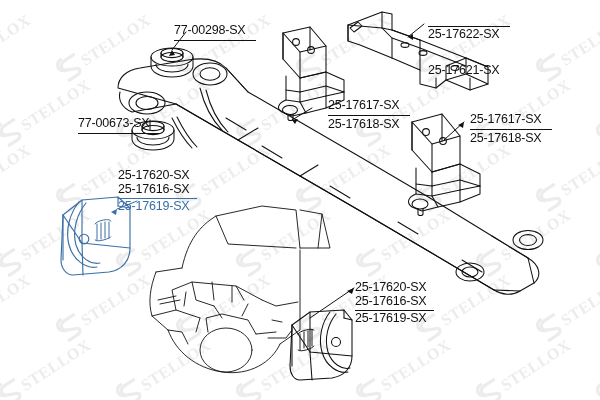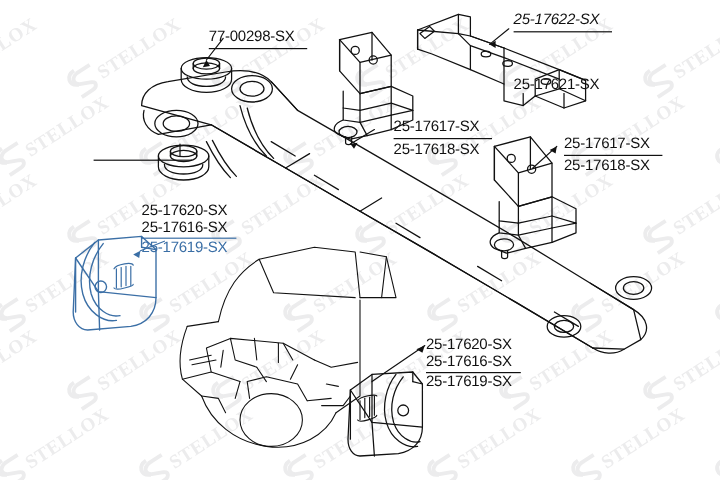--- a/index.html
+++ b/index.html
@@ -406,27 +406,28 @@
       <g fill="#3b6fa6" stroke="none">
         <path d="M117 209 l-1 6 l-5 -3 z"></path>
       </g>
 
     </g>
   </svg>
 
   <div class="lbl" style="left:174px;top:23px;">77-00298-SX</div>
   <div class="rule" style="left:174px;top:40px;width:82px;"></div>
 
+  <div class="lbl" style="left:78px;top:116px;">77-00673-SX</div>
   <div class="rule" style="left:78px;top:133px;width:82px;"></div>
 
   <div class="lbl" style="left:328px;top:98px;">25-17617-SX</div>
   <div class="rule" style="left:328px;top:115px;width:82px;"></div>
   <div class="lbl" style="left:328px;top:117px;">25-17618-SX</div>
 
-  <div class="lbl" style="left:428px;top:9px;font-style:italic;">25-17622-SX</div>
+  <div class="lbl" style="left:428px;top:27px;">25-17622-SX</div>
   <div class="rule" style="left:428px;top:26px;width:82px;"></div>
   <div class="lbl" style="left:428px;top:28px;margin-top:35px;">25-17621-SX</div>
 
   <div class="lbl" style="left:470px;top:112px;">25-17617-SX</div>
   <div class="rule" style="left:470px;top:129px;width:82px;"></div>
   <div class="lbl" style="left:470px;top:131px;">25-17618-SX</div>
 
   <div class="lbl" style="left:118px;top:168px;">25-17620-SX</div>
   <div class="lbl" style="left:118px;top:182px;">25-17616-SX</div>
   <div class="rule blue" style="left:118px;top:198px;width:79px;"></div>

